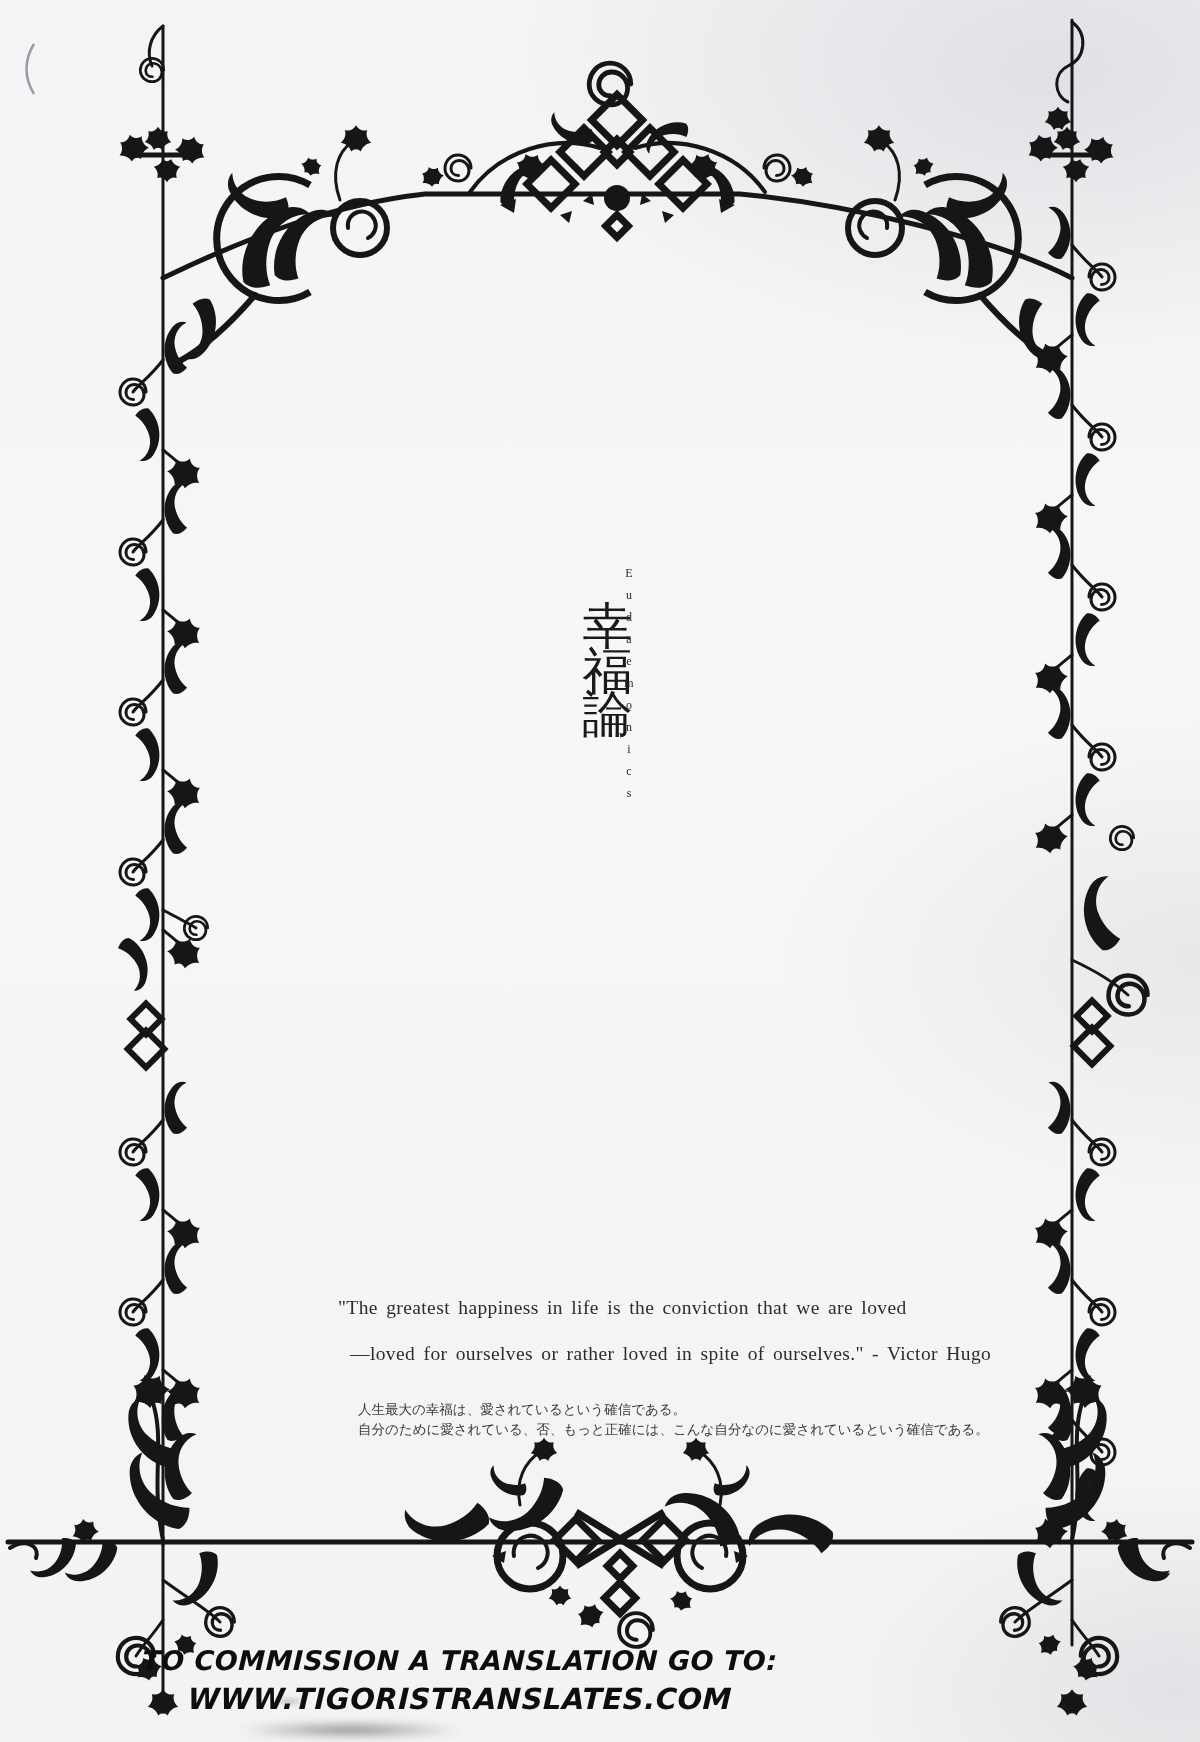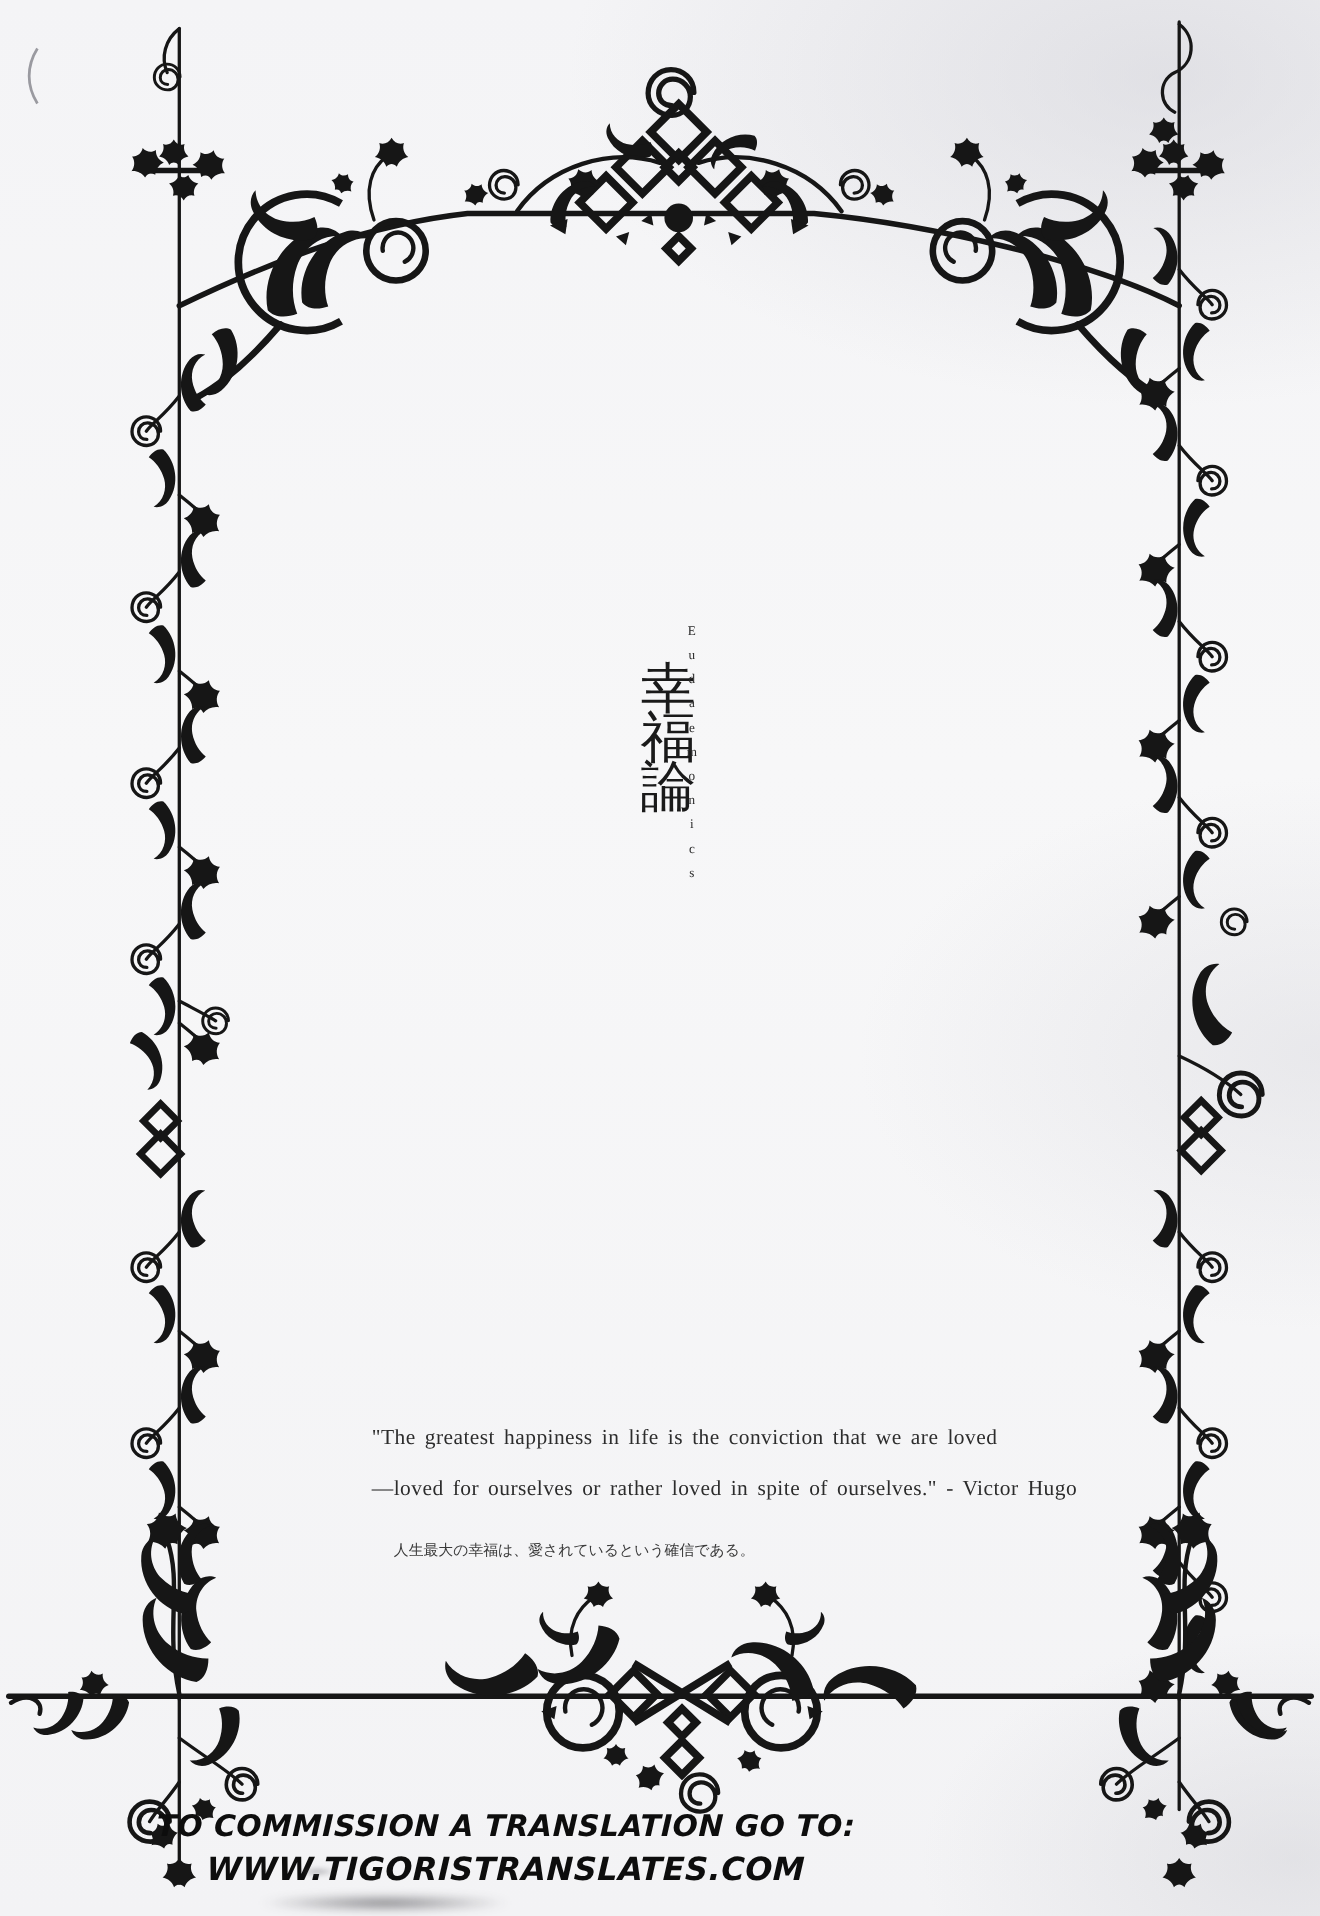--- a/index.html
+++ b/index.html
@@ -27,21 +27,21 @@
     writing-mode:vertical-rl;text-orientation:upright;color:#1a1a1a;
     font-family:"Liberation Serif", serif;
   }
   .romaji-title{
     left:621px;top:566px;font-size:12px;letter-spacing:8px;
     writing-mode:vertical-rl;text-orientation:upright;color:#2a2a2a;
     font-family:"Liberation Serif", serif;
   }
   .quote-en{font-size:19.5px;word-spacing:3px;letter-spacing:.4px;color:#2c2c2c;}
   .q1{left:338px;top:1297px;}
-  .q2{left:338px;top:1343px;}
+  .q2{left:350px;top:1343px;}
   .quote-jp{font-family:Liberation Mono, monospace;font-size:13.5px;color:#3a3a3a;letter-spacing:0;}
   .j1{left:358px;top:1401px;}
   .j2{left:358px;top:1421px;}
   .footer{
     position:absolute;left:140px;width:640px;text-align:center;
     font-family:"DejaVu Sans", sans-serif;font-weight:bold;font-style:italic;
     color:#0d0d0d;transform:skewX(-2deg);
   }
   .f1{top:1645px;font-size:27px;letter-spacing:.5px;}
   .f2{top:1682px;font-size:29px;letter-spacing:.5px;}
@@ -223,19 +223,20 @@
 
     <path d="M34,44 C24,60 24,78 34,94" fill="none" stroke="#9a9aa0" stroke-width="2.5"></path>
   </svg>
 
   <div class="txt kanji-title">幸福論</div>
   <div class="txt romaji-title">Eudaemonics</div>
 
   <div class="txt quote-en q1">"The greatest happiness in life is the conviction that we are loved</div>
   <div class="txt quote-en q2">—loved for ourselves or rather loved in spite of ourselves." - Victor Hugo</div>
   <div class="txt quote-jp j1">人生最大の幸福は、愛されているという確信である。</div>
+  <div class="txt quote-jp j2">自分のために愛されている、否、もっと正確には、こんな自分なのに愛されているという確信である。</div>
 
   <div class="footer f1">TO COMMISSION A TRANSLATION GO TO:</div>
   <div class="footer f2">WWW.TIGORISTRANSLATES.COM</div>
 
   <div class="smudge1"></div>
   <div class="smudge2"></div>
 </div>
 
 </body></html>

